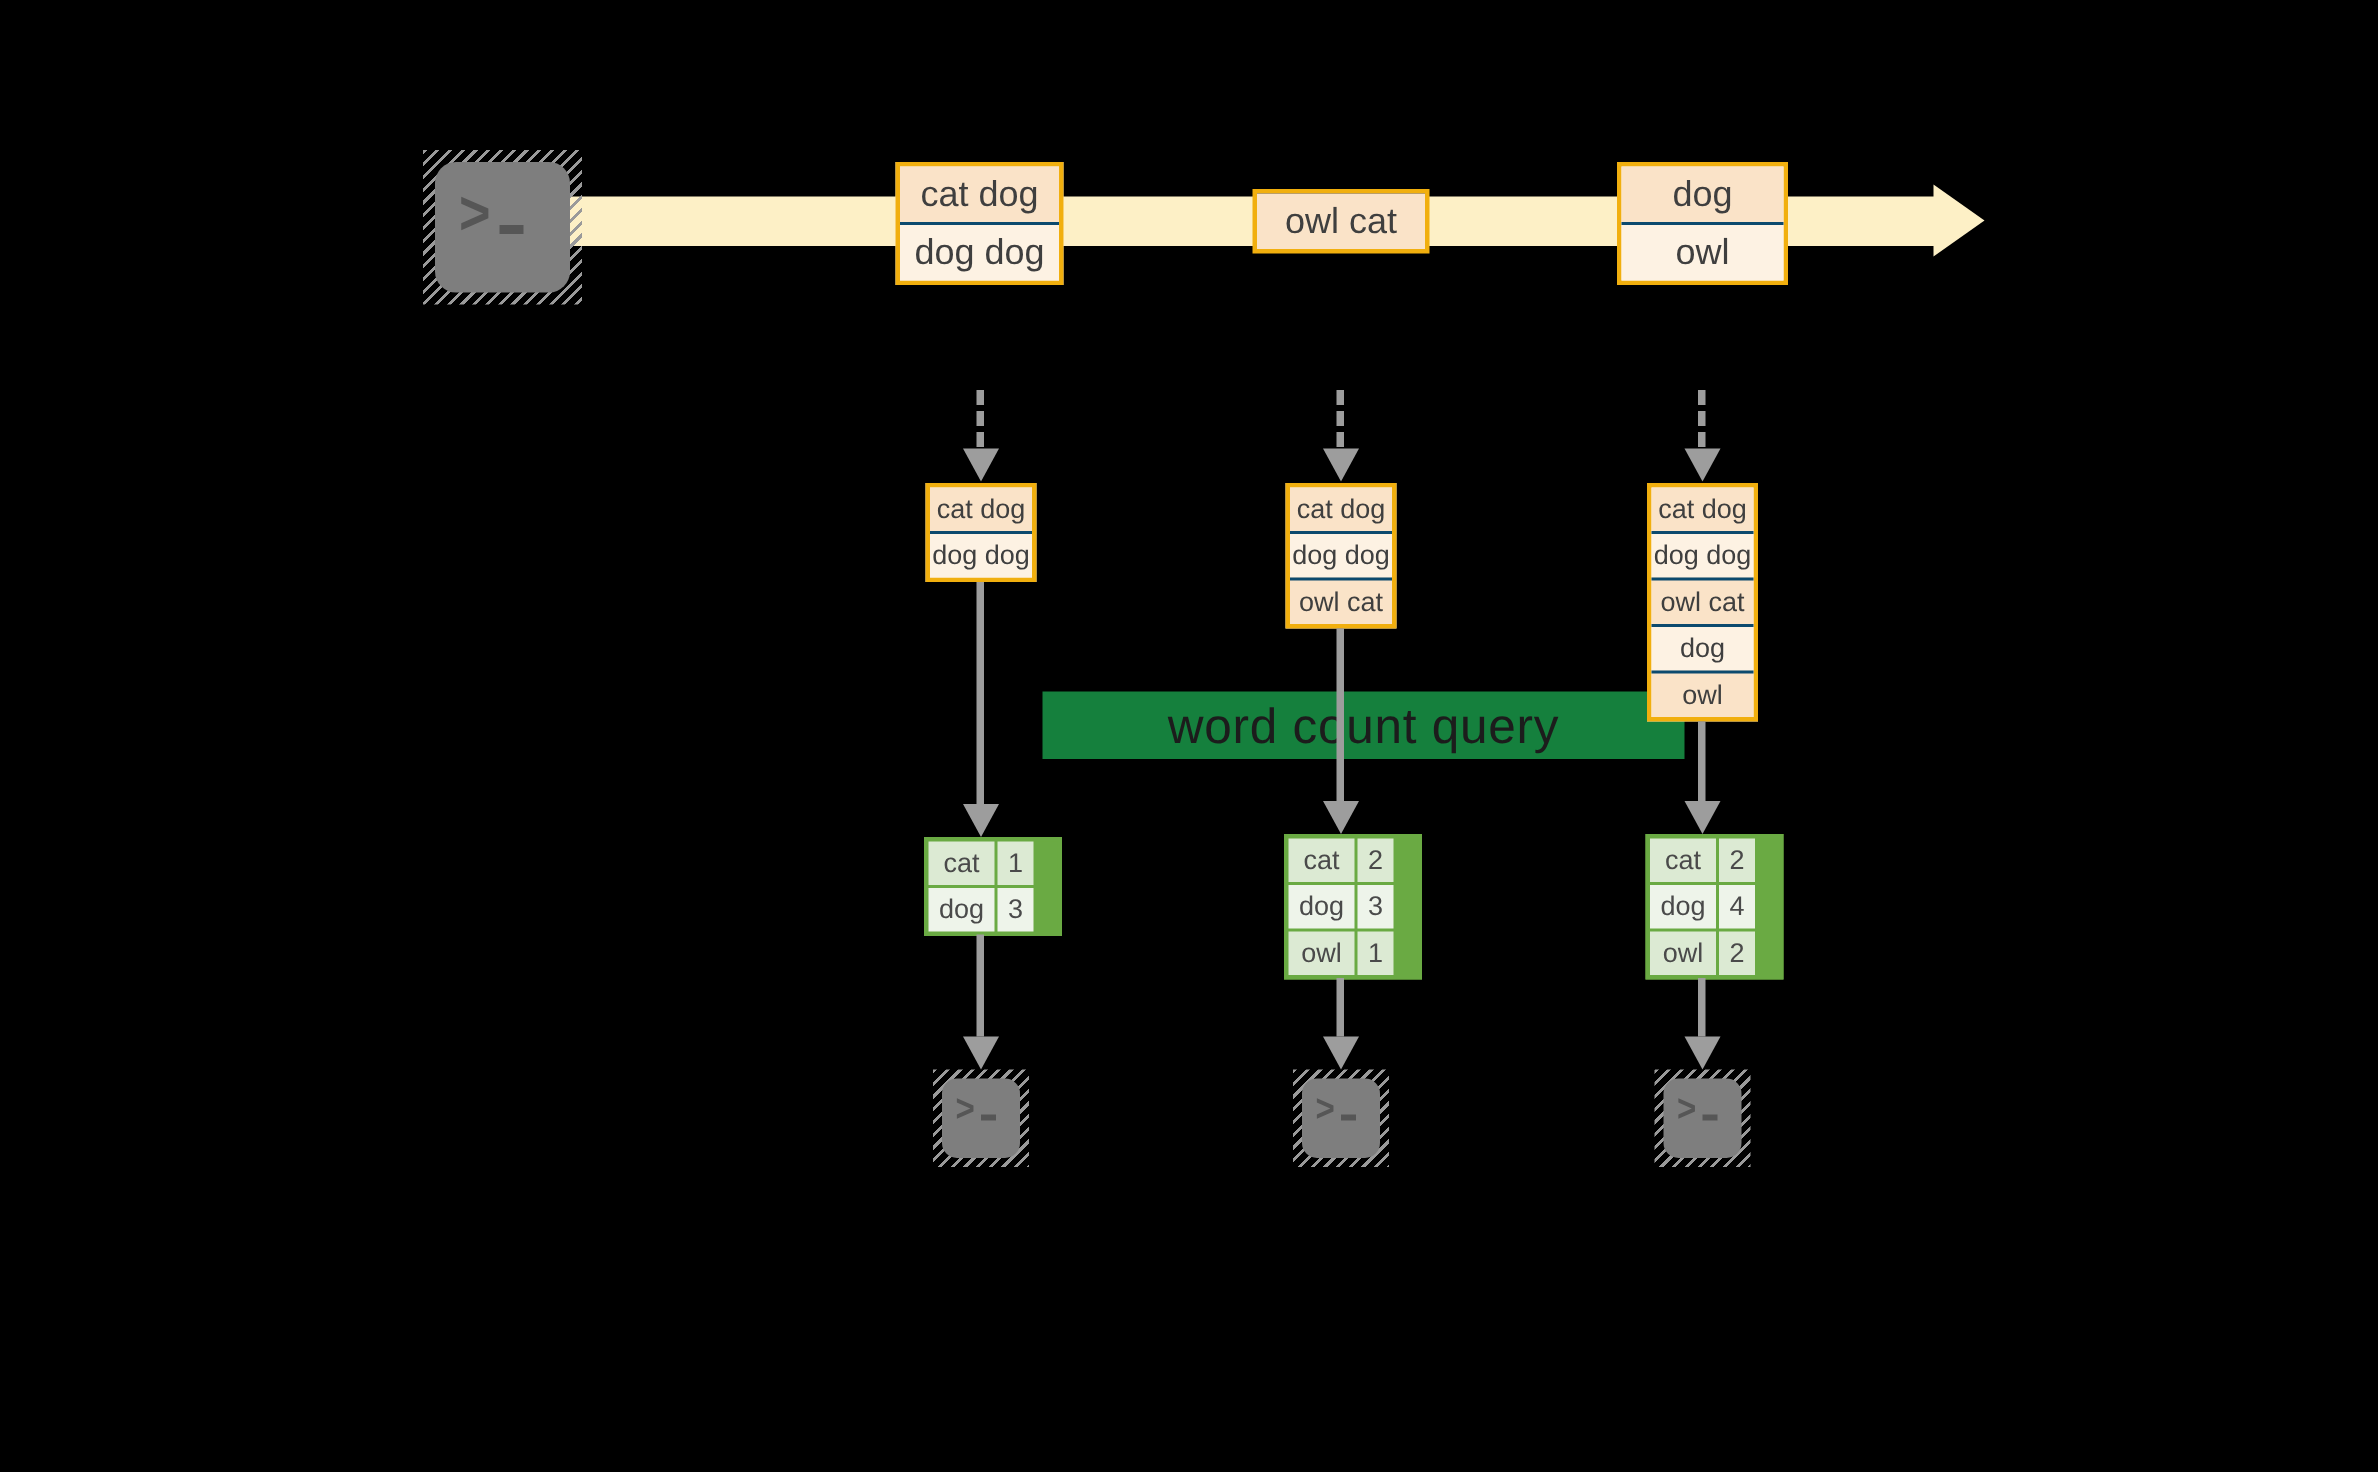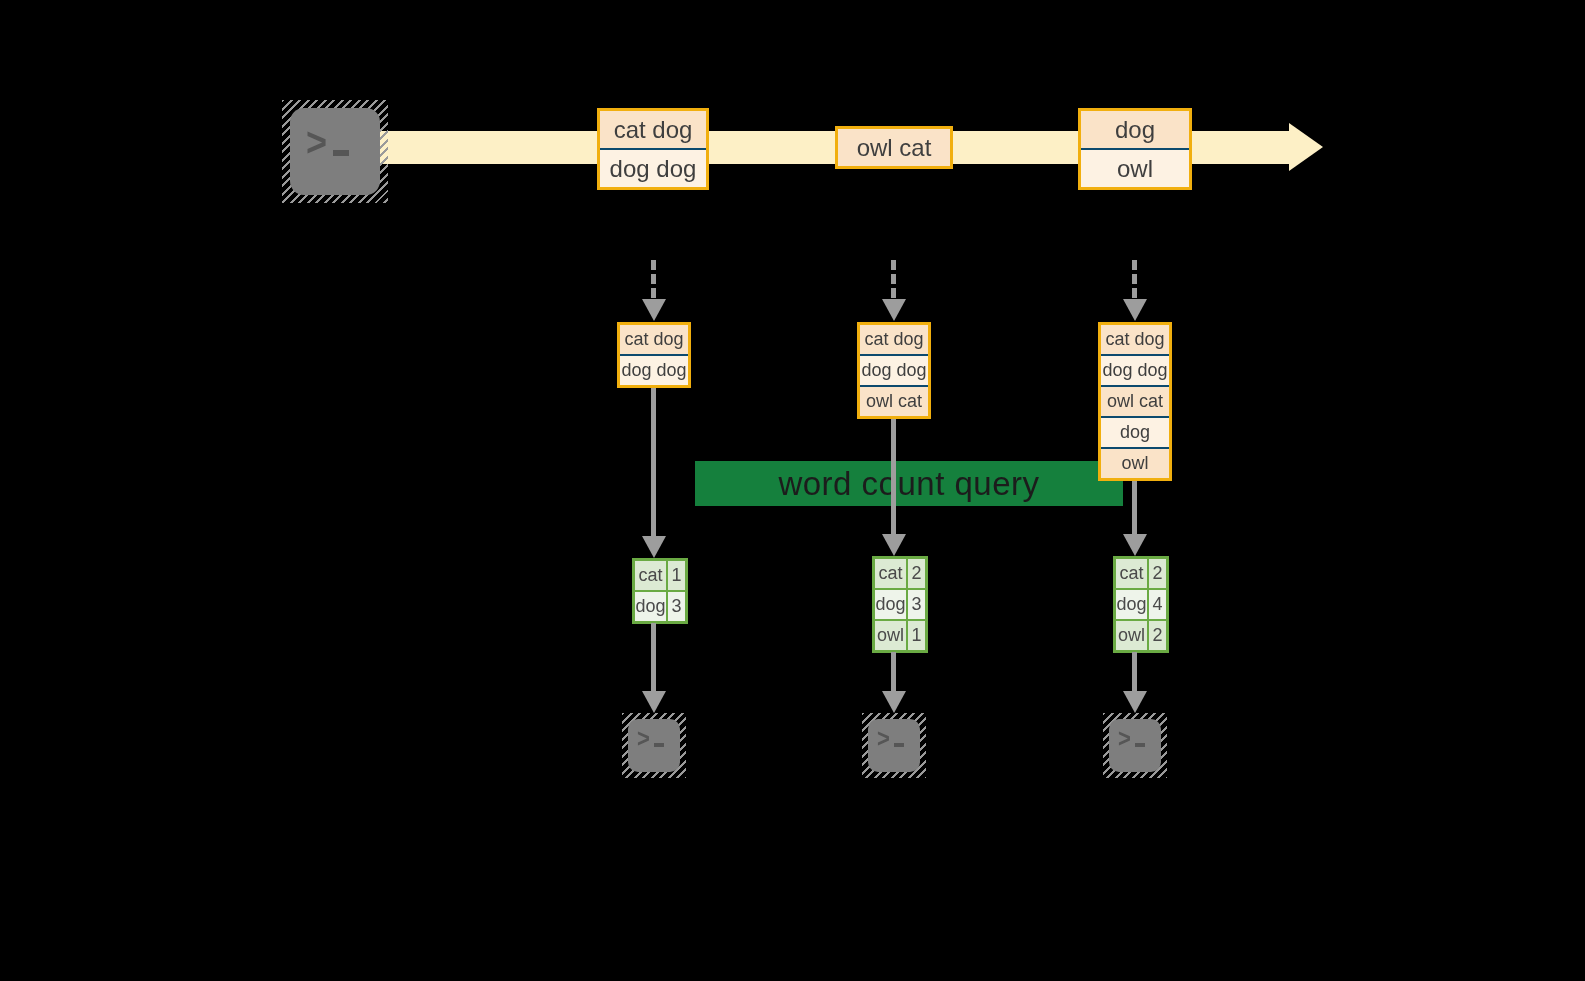--- a/index.html
+++ b/index.html
@@ -60,21 +60,21 @@
   .vdash { position: absolute; width: 0; border-left: 5px dashed #9d9d9d; z-index: 2; }
   .tri-down {
     position: absolute; width: 0; height: 0; z-index: 2;
     border-left: 12px solid transparent; border-right: 12px solid transparent;
     border-top: 22px solid #9d9d9d;
   }
 
   
   .gtable {
     position: absolute; border: 3px solid #6aaa43; z-index: 2;
-    box-sizing: border-box; width: 56px; background: #6aaa43; margin-left: 16px;
+    box-sizing: border-box; width: 92px; background: #6aaa43;
   }
   .grow { display: flex; height: 29px; }
   .grow + .grow { margin-top: 2px; }
   .gcell {
     color: #4a4a4a; font-size: 18px; display: flex;
     align-items: center; justify-content: center;
   }
   .gcell.word { width: 44px; }
   .gcell.cnt { width: 24px; margin-left: 2px; }
   .g-dark { background: #dcead3; }

